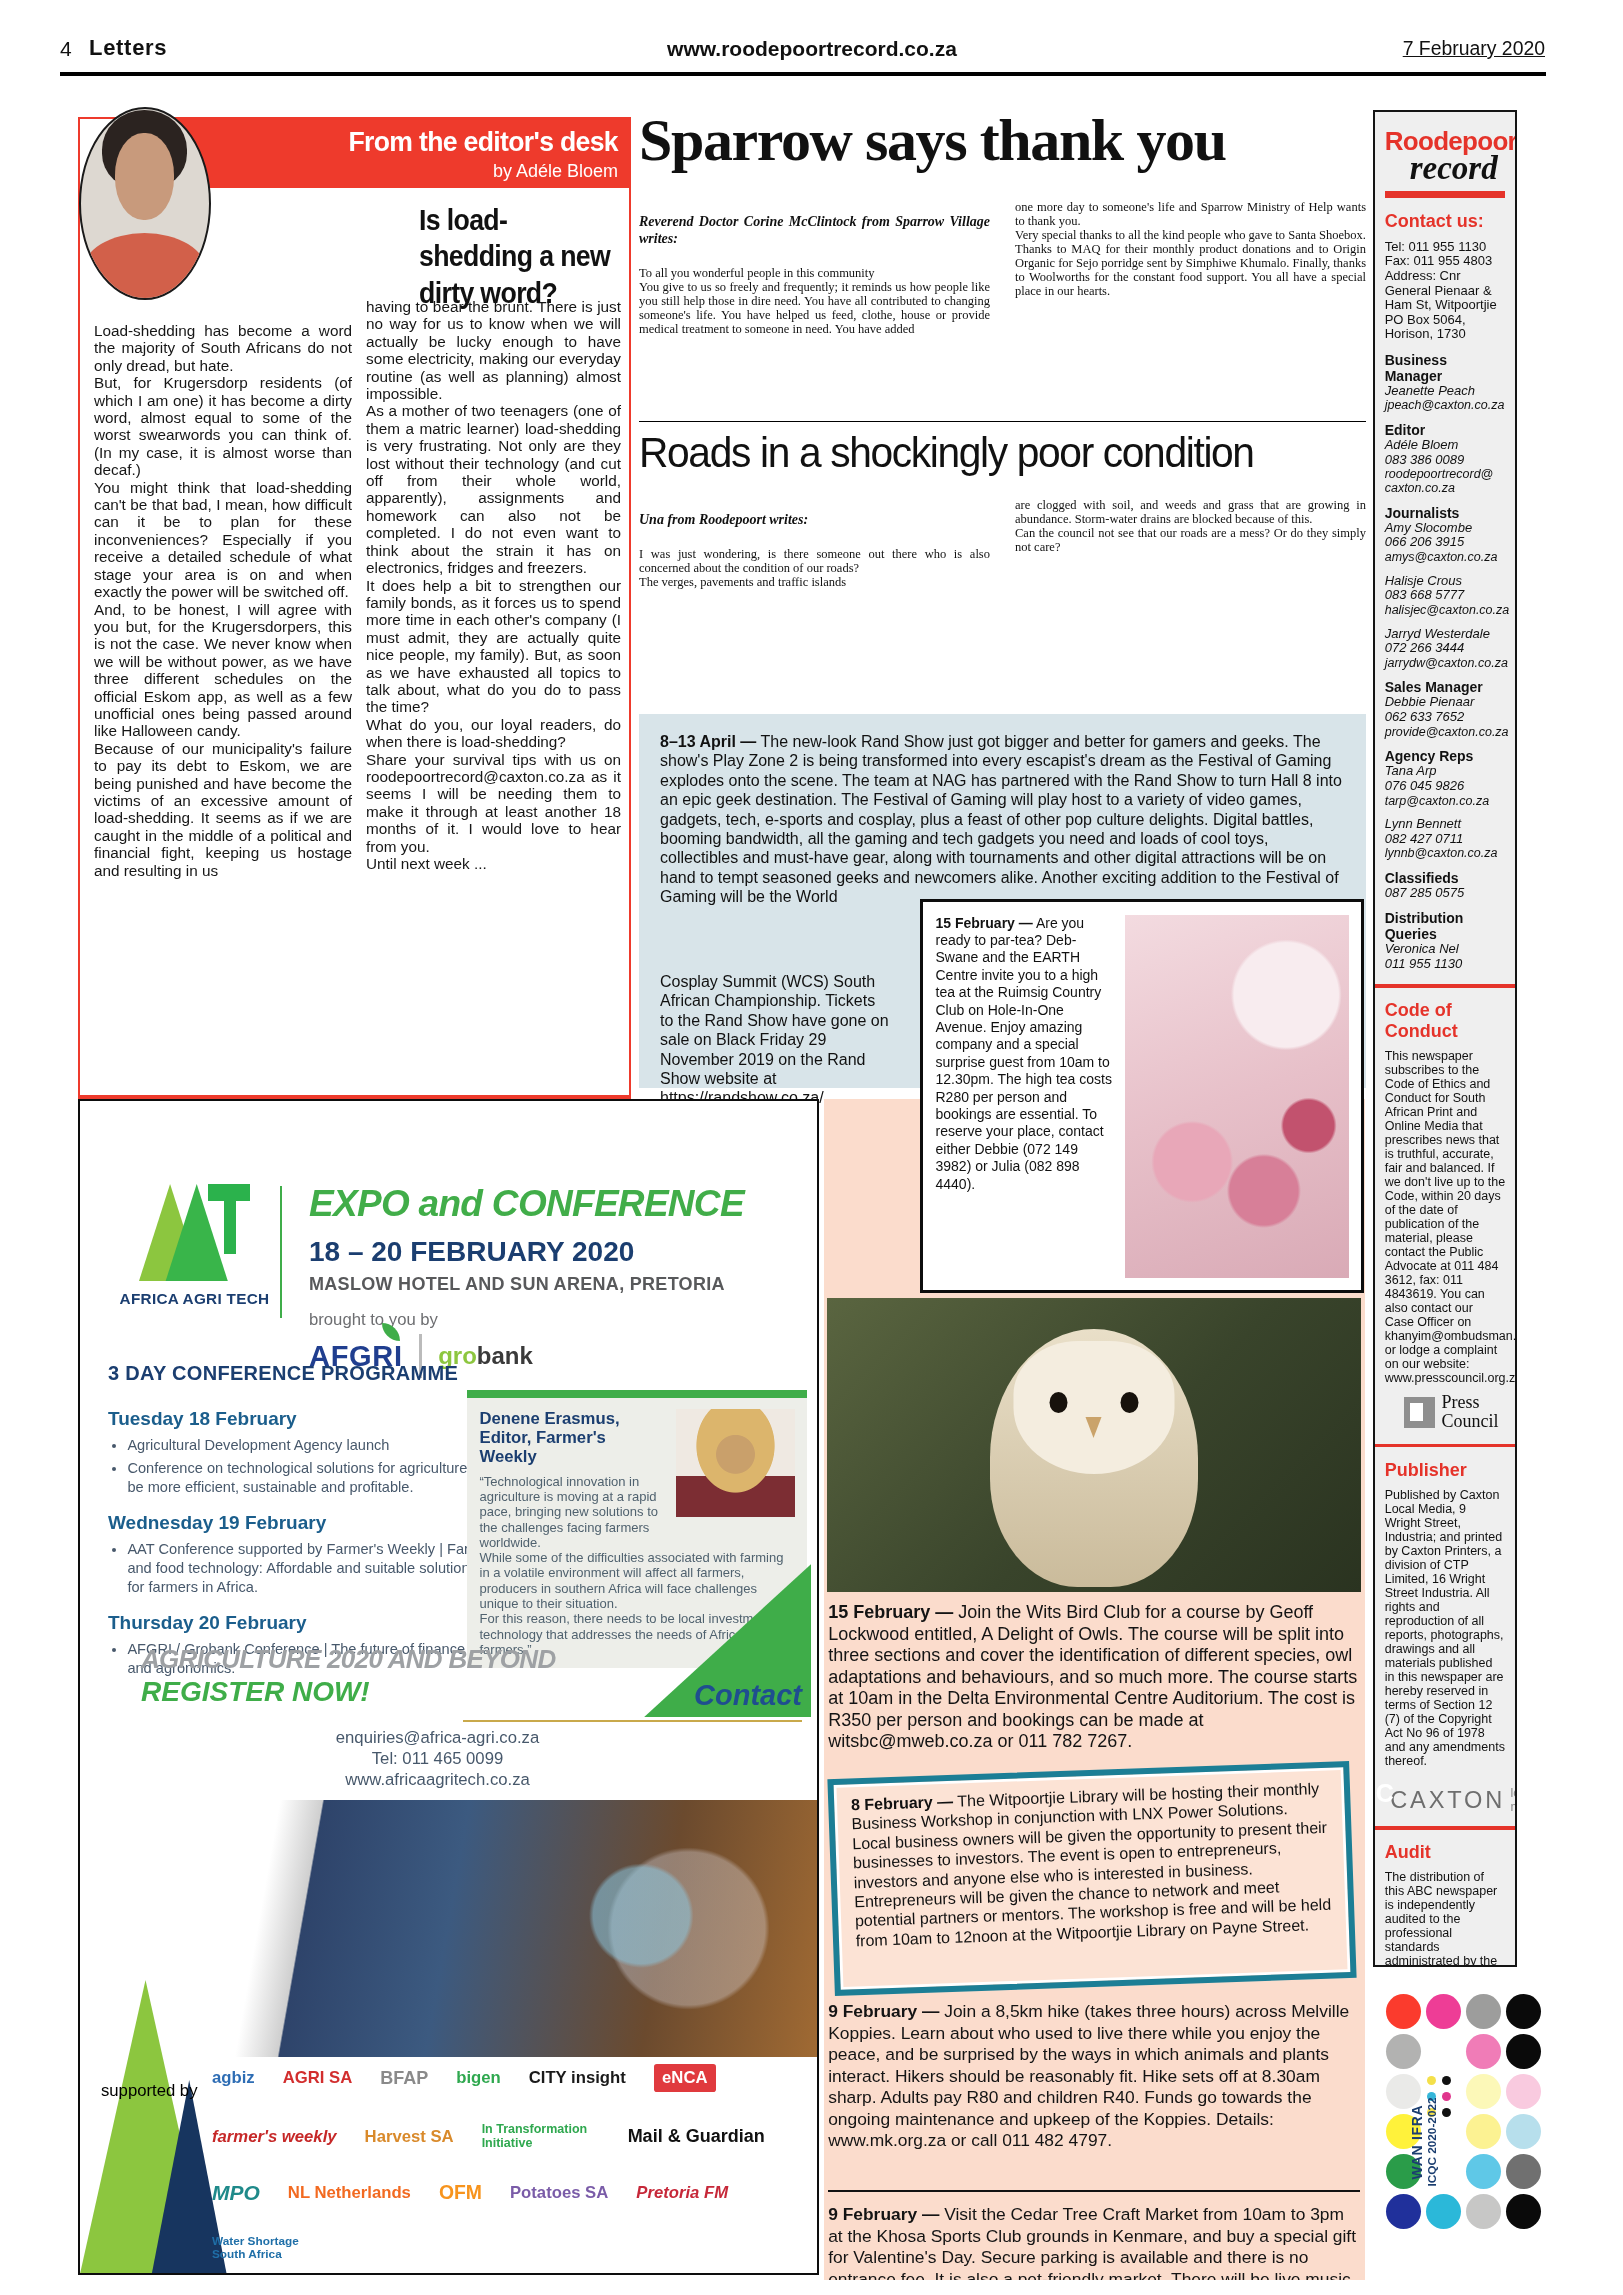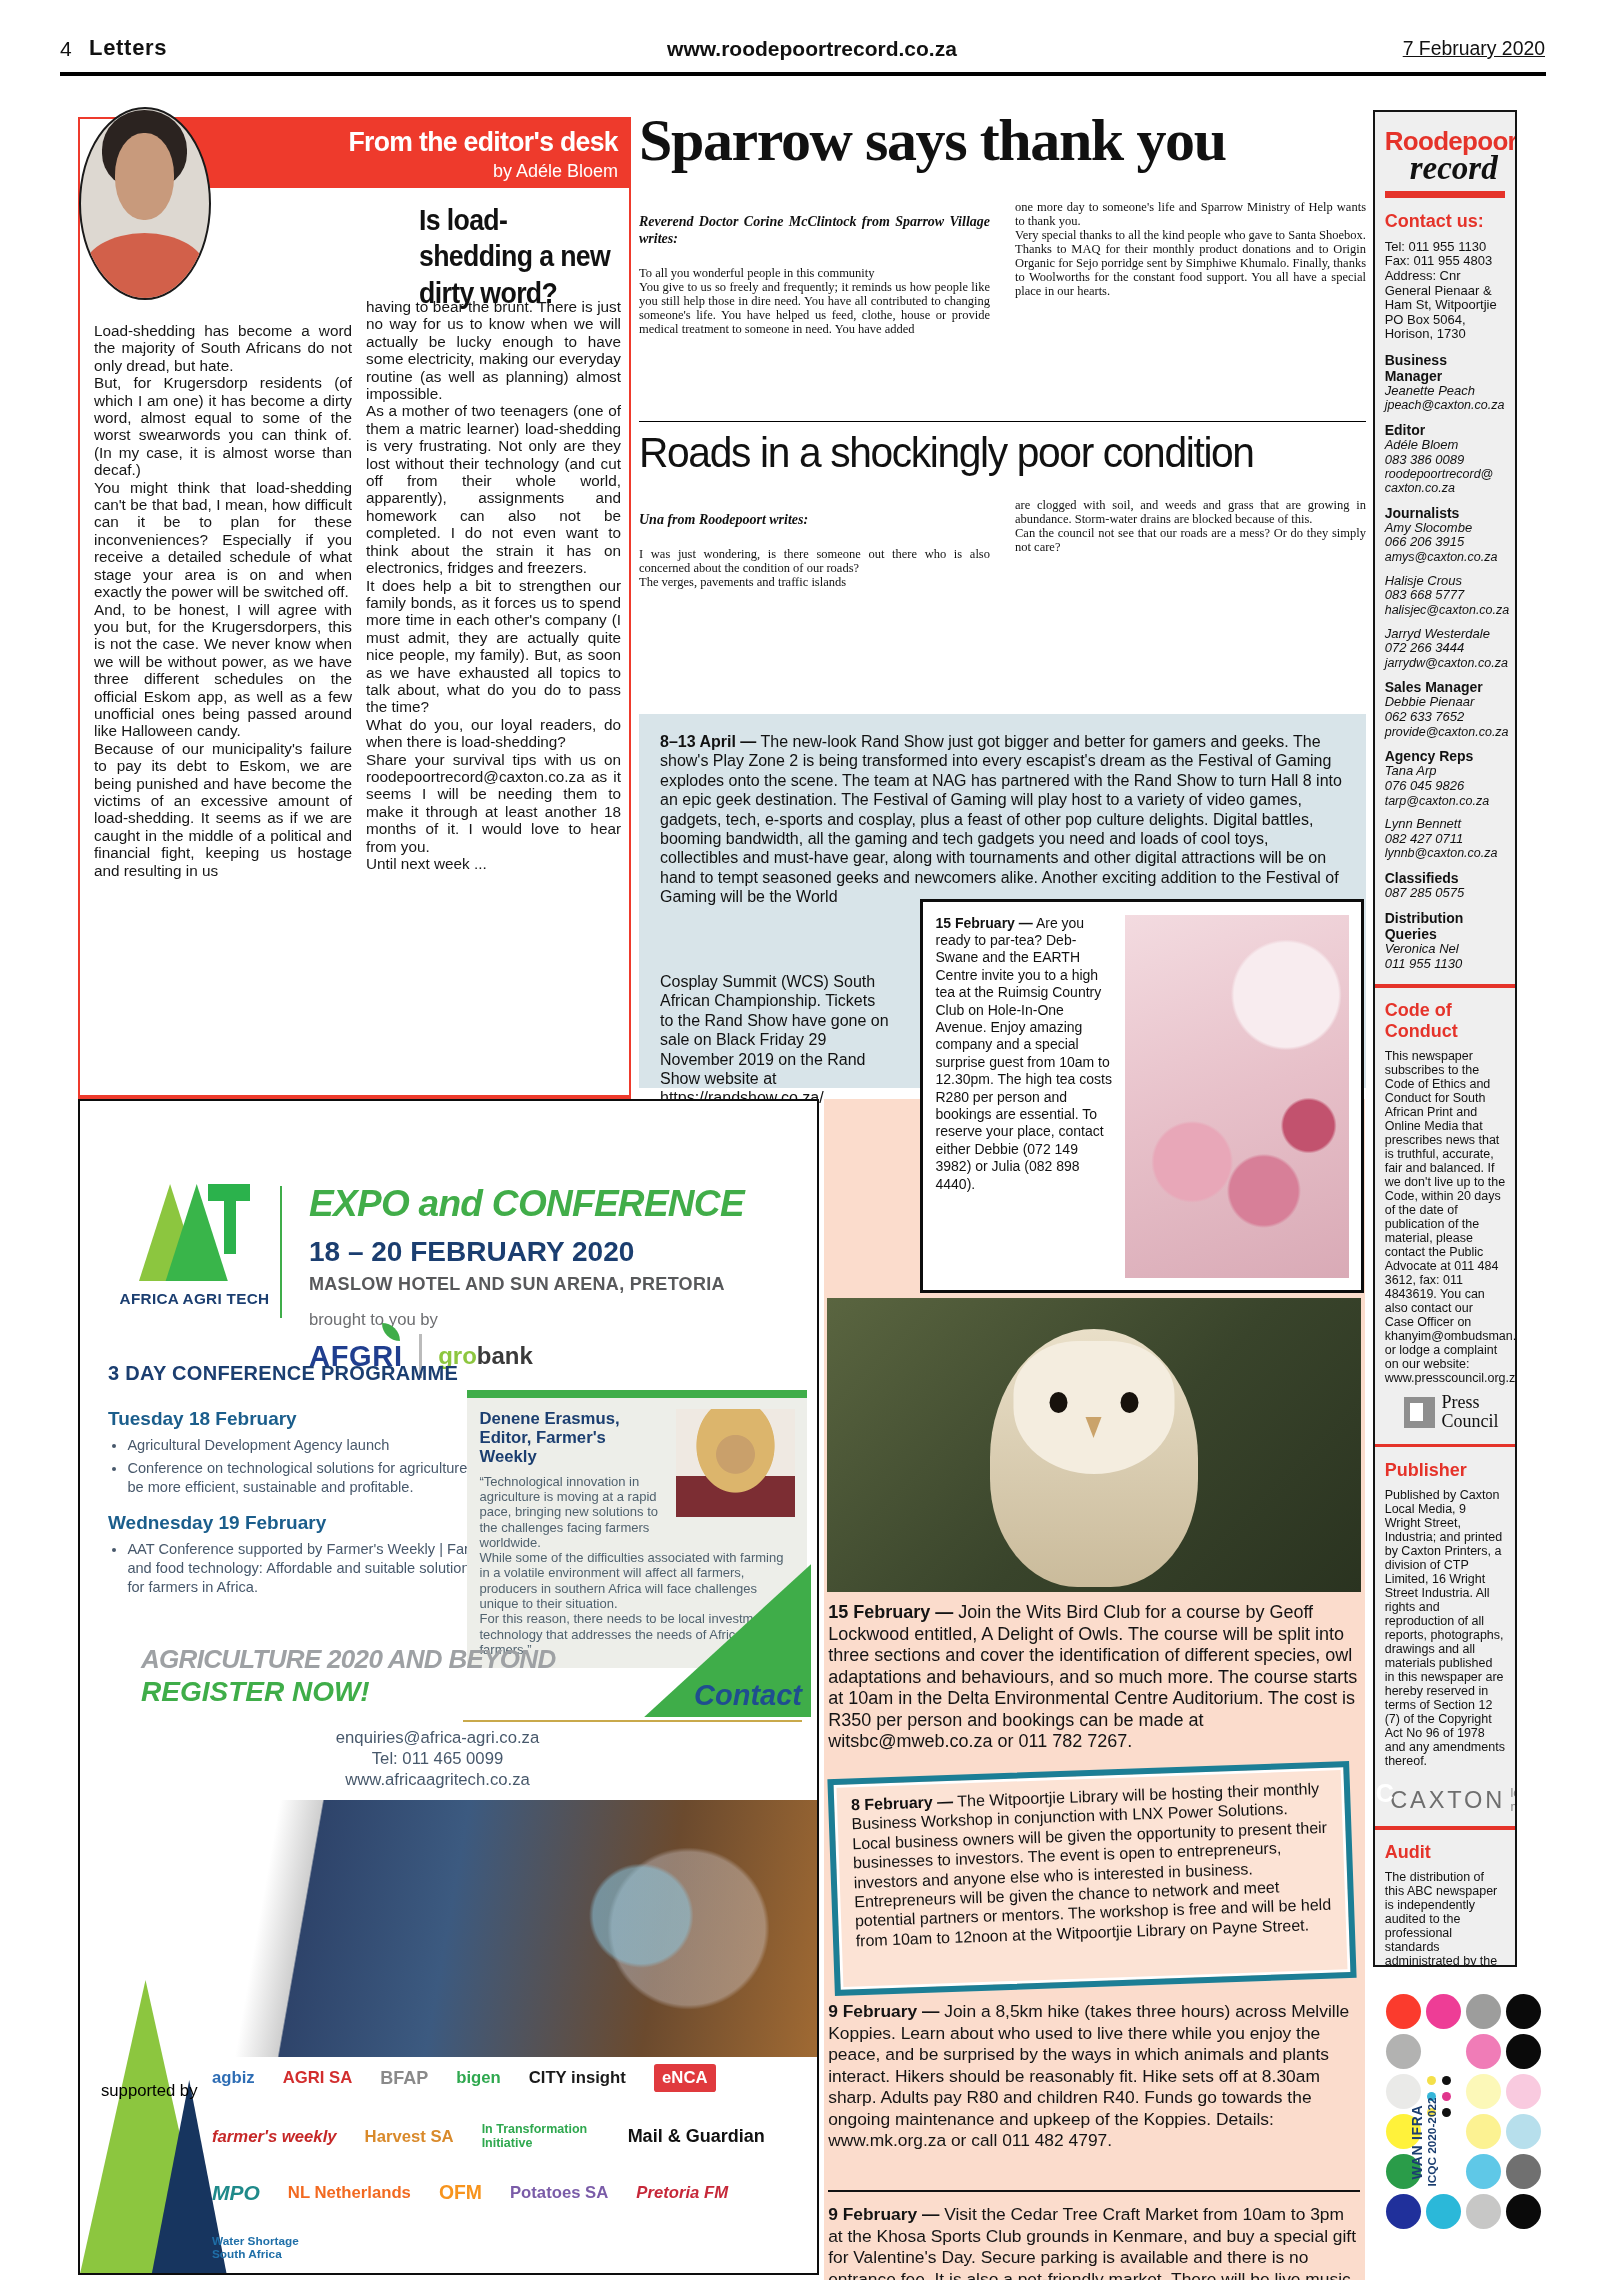--- a/index.html
+++ b/index.html
@@ -314,20 +314,26 @@
           <li>Agricultural Development Agency launch</li>
           <li>Conference on technological solutions for agriculture to be more efficient, sustainable and profitable.</li>
         </ul>
       </div>
       <div class="day">
         <h4>Wednesday 19 February</h4>
         <ul>
             <li>AAT Conference supported by Farmer's Weekly | Farm and food technology: Affordable and suitable solutions for farmers in Africa.</li>
           </ul>
       </div>
+      <div class="day">
+        <h4>Thursday 20 February</h4>
+        <ul>
+            <li>AFGRI / Grobank Conference | The future of finance and agronomics.</li>
+          </ul>
+      </div>
     </div>
 
     <div class="q-panel">
       <div class="q-photo"></div>
       <div class="q-name">Denene Erasmus,</div>
       <div class="q-name">Editor, Farmer's Weekly</div>
       <div class="q-body">“Technological innovation in agriculture is moving at a rapid pace, bringing new solutions to the challenges facing farmers worldwide.
 While some of the difficulties associated with farming in a volatile environment will affect all farmers, producers in southern Africa will face challenges unique to their situation.
 For this reason, there needs to be local investment in technology that addresses the needs of African farmers.”</div>
     </div>

